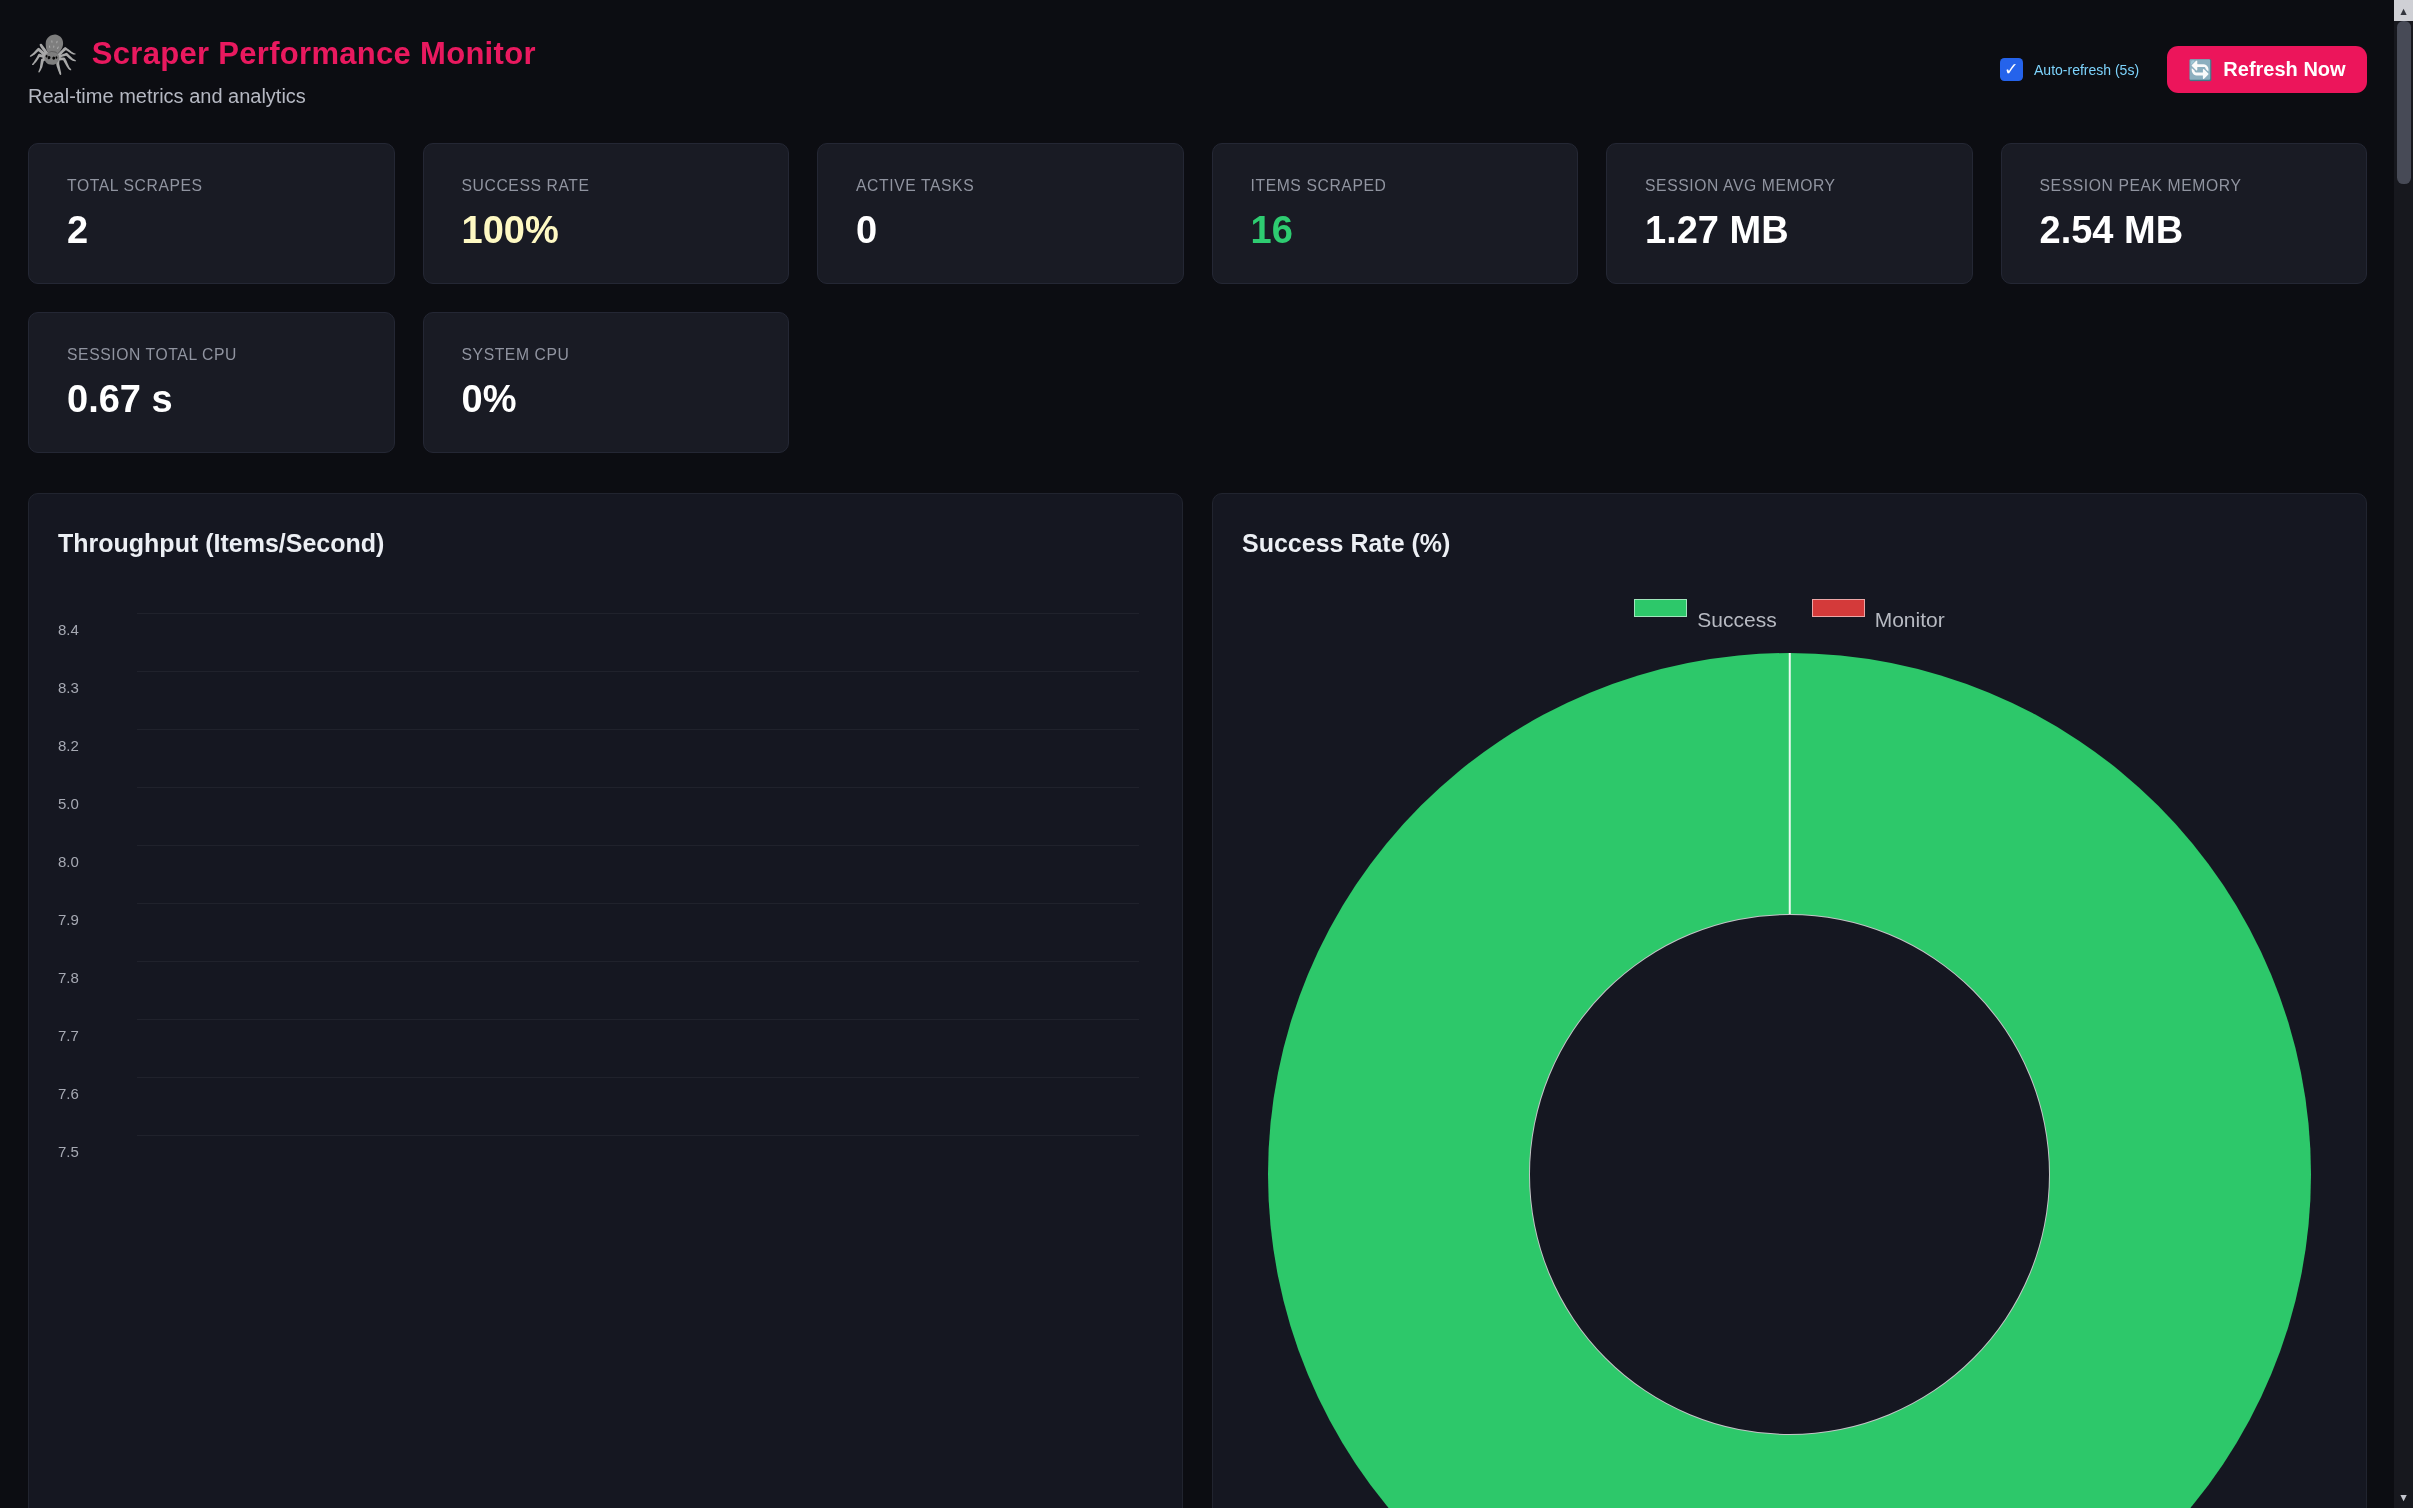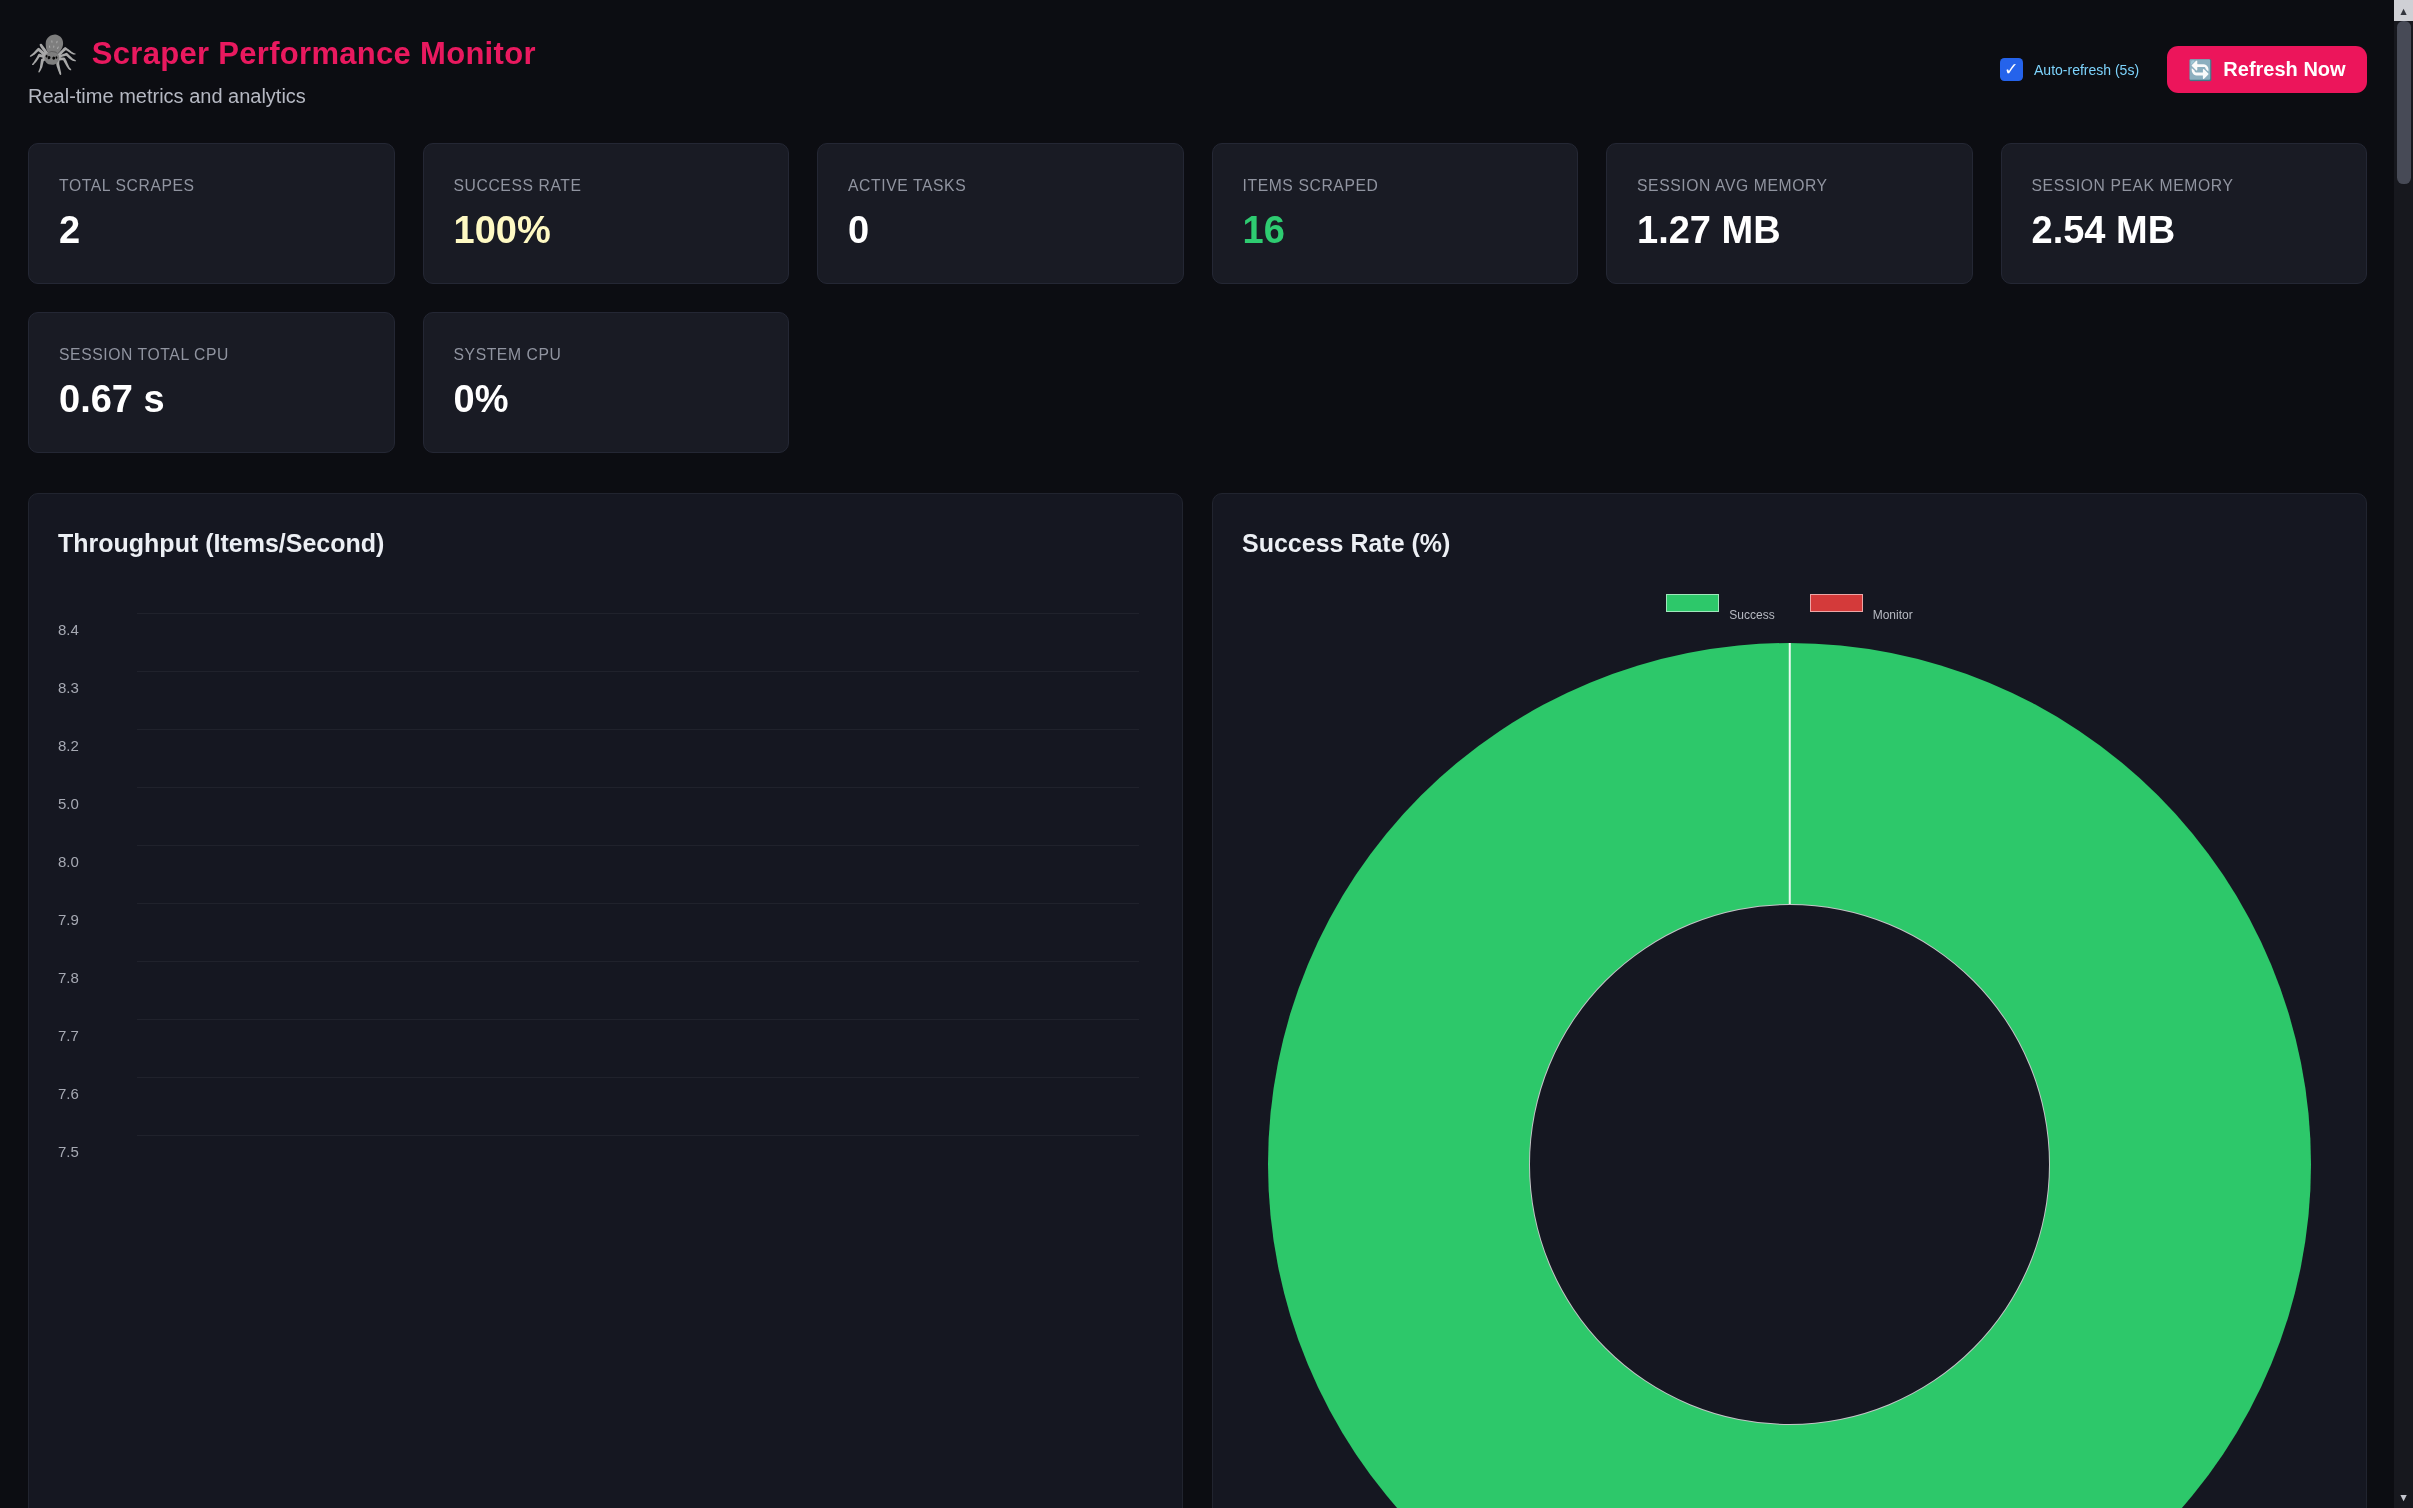--- a/index.html
+++ b/index.html
@@ -24,21 +24,21 @@
               color:#fff; font-size:17.6px; font-weight:700; }
   .auto-refresh-label { font-size:14px; color:#7dd3fc; }
   .refresh-btn { display:flex; align-items:center; gap:10px; background:#ec155b; color:#fff;
                  border:none; border-radius:11.3px; padding:11.3px 21.4px; font-size:20px; font-weight:700;
                  font-family:inherit; cursor:pointer; }
   .refresh-btn .btn-icon { font-size:20px; }
 
   
   .stats-grid { display:grid; grid-template-columns:repeat(6,1fr); gap:28px; }
   .stat-card { background:#191b24; border:0.6px solid #242734; border-radius:10px;
-               padding:33px 30px 30px 30px; height:141px; }
+               padding:33px 30px 30px 38px; height:141px; }
   .stat-label { font-size:15.7px; letter-spacing:0.6px; color:#9094a0; margin-bottom:14px;
                 text-transform:uppercase; white-space:nowrap; }
   .stat-value { font-size:38px; font-weight:700; color:#ffffff; white-space:nowrap; }
 
   
   .charts { display:grid; grid-template-columns:1fr 1fr; gap:29px; margin-top:40px; }
   .panel { background:#151721; border:0.6px solid #21242f; border-radius:10px;
            padding:35px 29px; height:1194px; overflow:hidden; position:relative; }
   .panel-title { font-size:25px; font-weight:700; color:#eceff4; }
 
@@ -47,21 +47,21 @@
   .tick-row { position:relative; height:58px; }
   .tick-label { position:absolute; left:0; top:16px; transform:translateY(-50%);
                 width:57px; text-align:left; font-size:15px; color:#a6a9b3; }
   .gridline { position:absolute; left:79px; right:14px; top:0; height:1.3px;
               background:rgba(255,255,255,0.05); }
 
   
   .legend { display:flex; justify-content:center; gap:35px; margin-top:26.4px; }
   .legend-item { display:flex; align-items:center; gap:10px; }
   .legend-swatch { width:53px; height:17.6px; border:0.6px solid rgba(255,255,255,0.55); }
-  .legend-label { font-size:12px; color:#b7bac2;margin-top:24px; }
+  .legend-label { font-size:21px; color:#b7bac2;margin-top:24px; }
   .donut { width:1043px; height:1043px; border-radius:50%; background:#2dc86a;
            position:relative; margin:21.4px auto 0 auto; }
   .donut-divider { position:absolute; left:50%; top:0; width:2.5px; height:50%;
                    background:rgba(255,255,255,0.9); transform:translateX(-50%); }
   .donut-hole { position:absolute; inset:261px; border-radius:50%; background:#151721;
                 border:1.9px solid rgba(255,255,255,0.75); }
 
   
   .scrollbar { position:fixed; top:0; right:0; width:19px; height:1508px; background:#17181e; }
   .scroll-btn { width:19px; height:21.4px; display:flex; align-items:center; justify-content:center;

